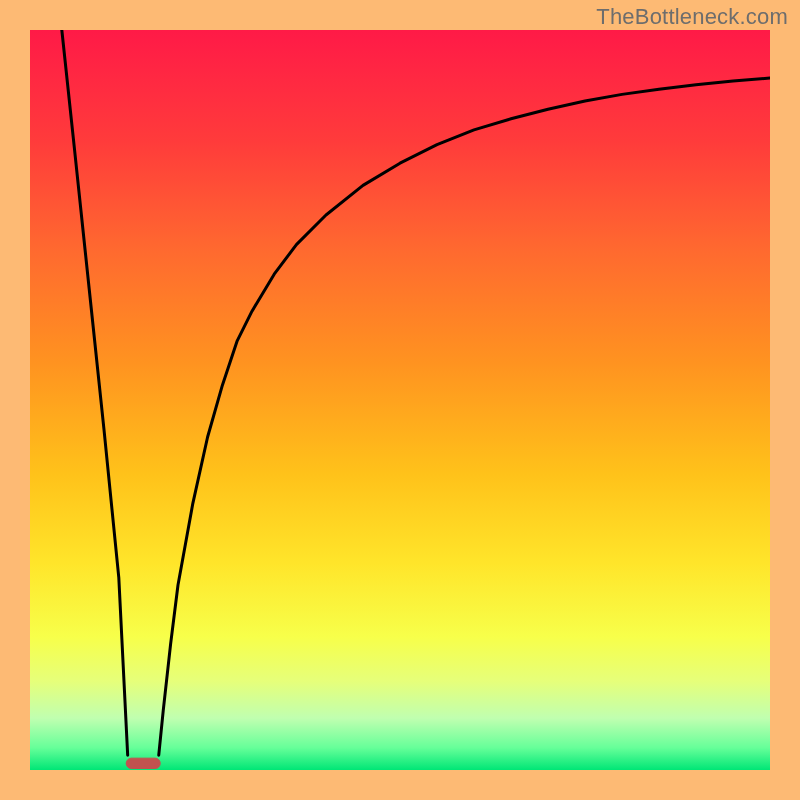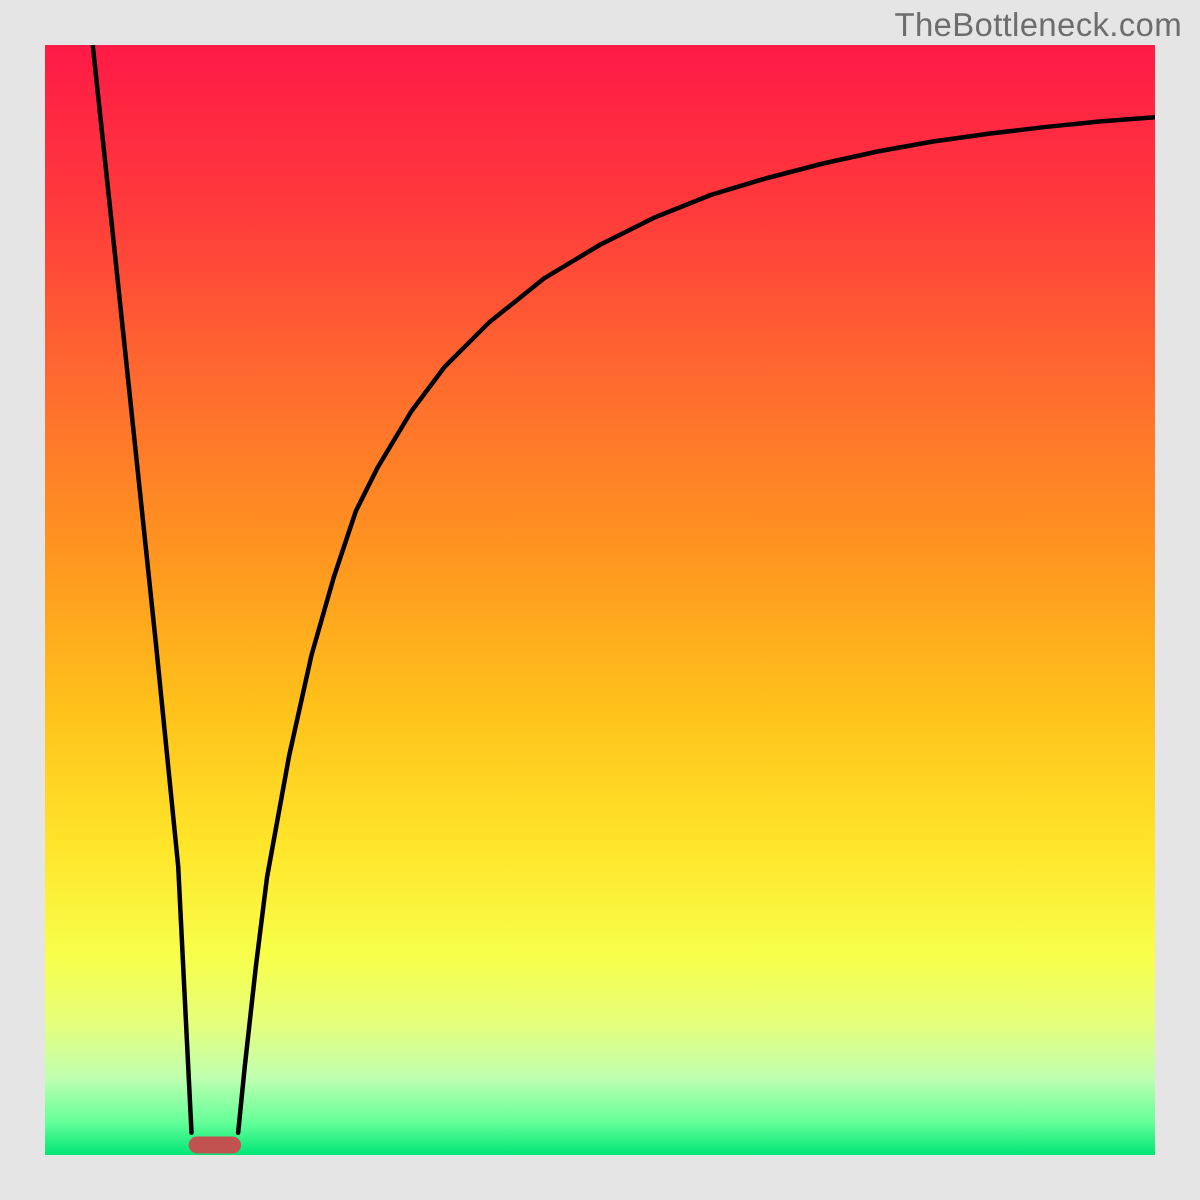--- a/index.html
+++ b/index.html
@@ -8,21 +8,21 @@
     width: 800px;
     height: 800px;
     overflow: hidden;
     background: #000;
     font-family: Arial, Helvetica, sans-serif;
   }
   .frame {
     position: relative;
     width: 800px;
     height: 800px;
-    background: #e5e5e5;
+    background: #fdba74;
   }
   .watermark {
     position: absolute;
     top: 4px;
     right: 12px;
     color: #6d6d6d;
     font-size: 22px;
     font-weight: 400;
     letter-spacing: 0.2px;
     z-index: 10;

